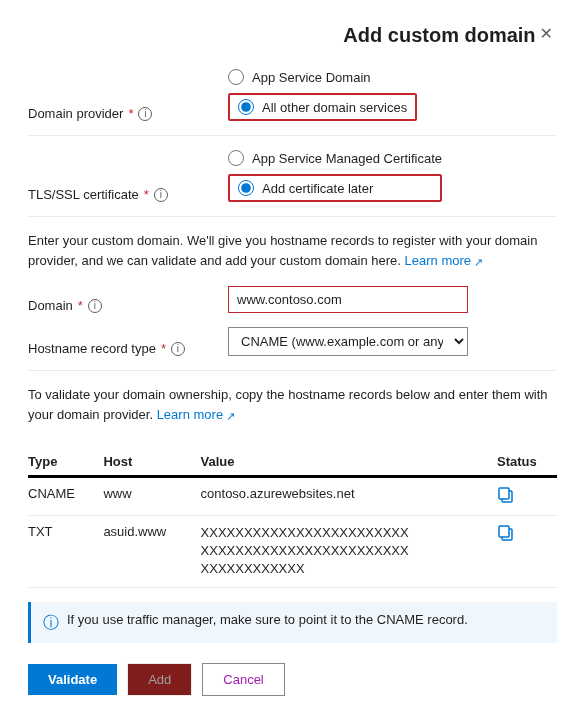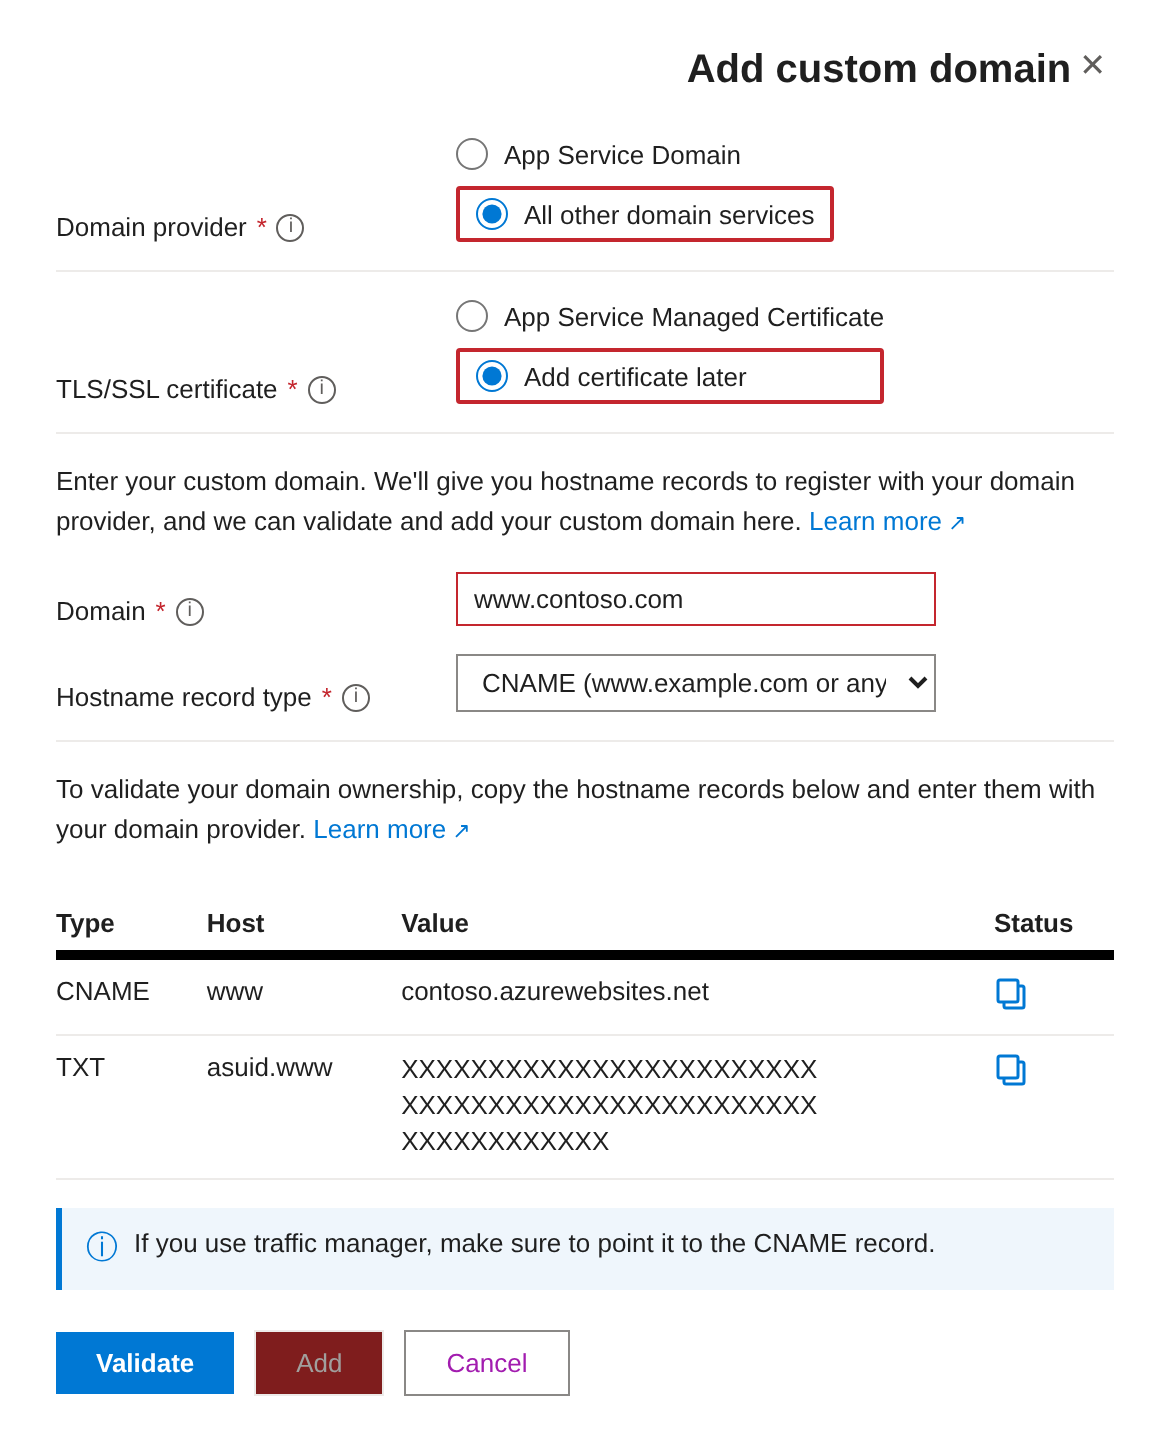--- a/index.html
+++ b/index.html
@@ -150,21 +150,21 @@
       width: 100%;
       border-collapse: collapse;
       margin-bottom: 14px;
     }
     .table th {
       text-align: left;
       font-size: 13px;
       font-weight: 600;
       color: #1f1f1f;
       padding: 6px 8px 6px 0;
-      border-bottom: 5px solid #000000;
+      border-bottom: 3px solid #000000;
     }
     .table td {
       font-size: 13px;
       color: #1f1f1f;
       padding: 8px 8px 8px 0;
       border-bottom: 1px solid #edebe9;
       vertical-align: top;
     }
     .table .status-col { width: 60px; }
     .copy-icon-btn {

